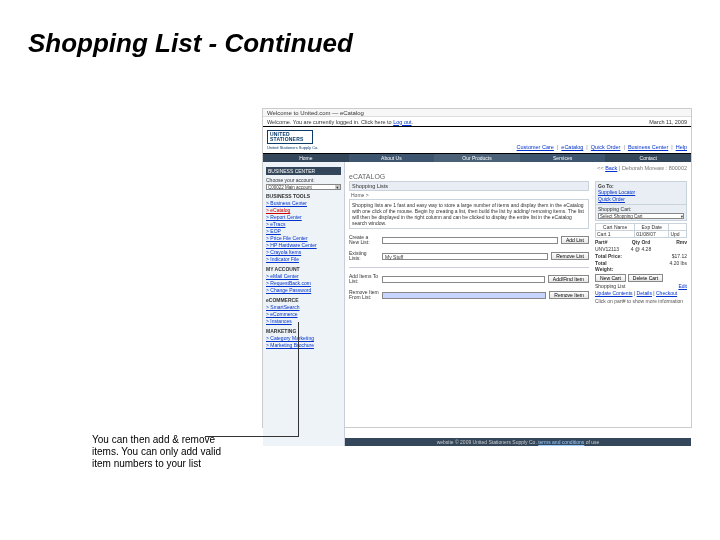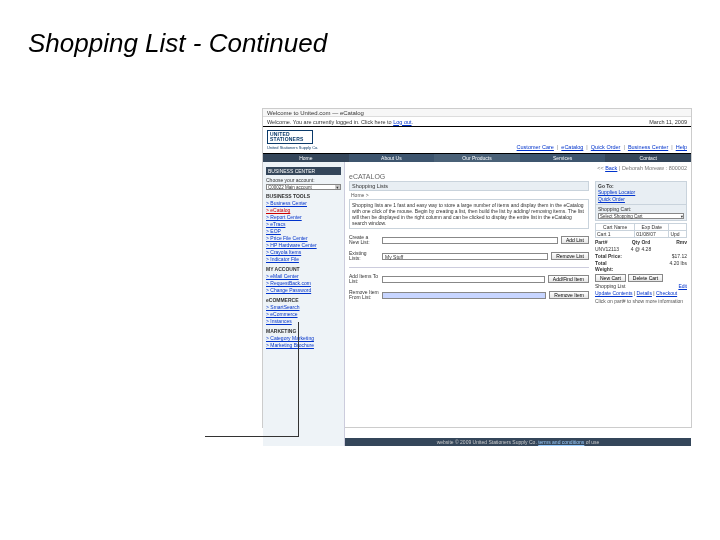--- a/index.html
+++ b/index.html
@@ -1,18 +1,18 @@
 <!DOCTYPE html>
 <html><head>
 <meta charset="utf-8">
 <style>
   * { margin:0; padding:0; box-sizing:border-box; }
   body { width:720px; height:540px; background:#fff; font-family:Arial,Helvetica,sans-serif; position:relative; }
   .slide { width:720px; height:540px; position:relative; }
-  .title { position:absolute; left:28px; top:28px; font-size:26px; font-weight:normal; font-style:italic; color:#000; }
+  .title { position:absolute; left:28px; top:28px; font-size:26px; font-weight:bold; font-style:italic; color:#000; }
   .shot { position:absolute; left:262px; top:108px; width:430px; height:320px; background:#fff; border:1px solid #ccc; font-size:6px; color:#333; }
   .shot-top { height:8px; border-bottom:1px solid #ddd; background:#f7f7f7; padding-left:4px; line-height:8px; }
   .welcome-bar { height:10px; border-bottom:1px solid #000; padding:1px 4px; display:flex; justify-content:space-between; align-items:center; font-size:5.5px; }
   .welcome-bar a { color:#0033cc; text-decoration:underline; }
   .brand-row { display:flex; justify-content:space-between; align-items:flex-end; padding:3px 4px; border-bottom:1px solid #000; }
   .logo { width:60px; }
   .logo-box { border:1px solid #0a3a6a; width:46px; height:14px; display:flex; flex-direction:column; justify-content:center; padding-left:2px; font-weight:bold; font-size:5px; color:#0a3a6a; letter-spacing:0.2px; line-height:5px; }
   .logo-sub { font-size:4px; color:#0a3a6a; margin-top:1px; }
   .toplinks { display:flex; gap:3px; font-size:5.5px; }
   .toplinks a { color:#0033cc; text-decoration:underline; }
@@ -246,13 +246,14 @@
           <span>website © 2009 United Stationers Supply Co. </span>
           <a href="#">terms and conditions</a>
           <span> of use</span>
         </div>
       </div>
     </div>
   </div>
 
   <div class="callout-v"></div>
   <div class="callout"></div>
+  <div class="caption">You can then add &amp; remove items.  You can only add valid item numbers to your list</div>
 </div>
 
 </body></html>

